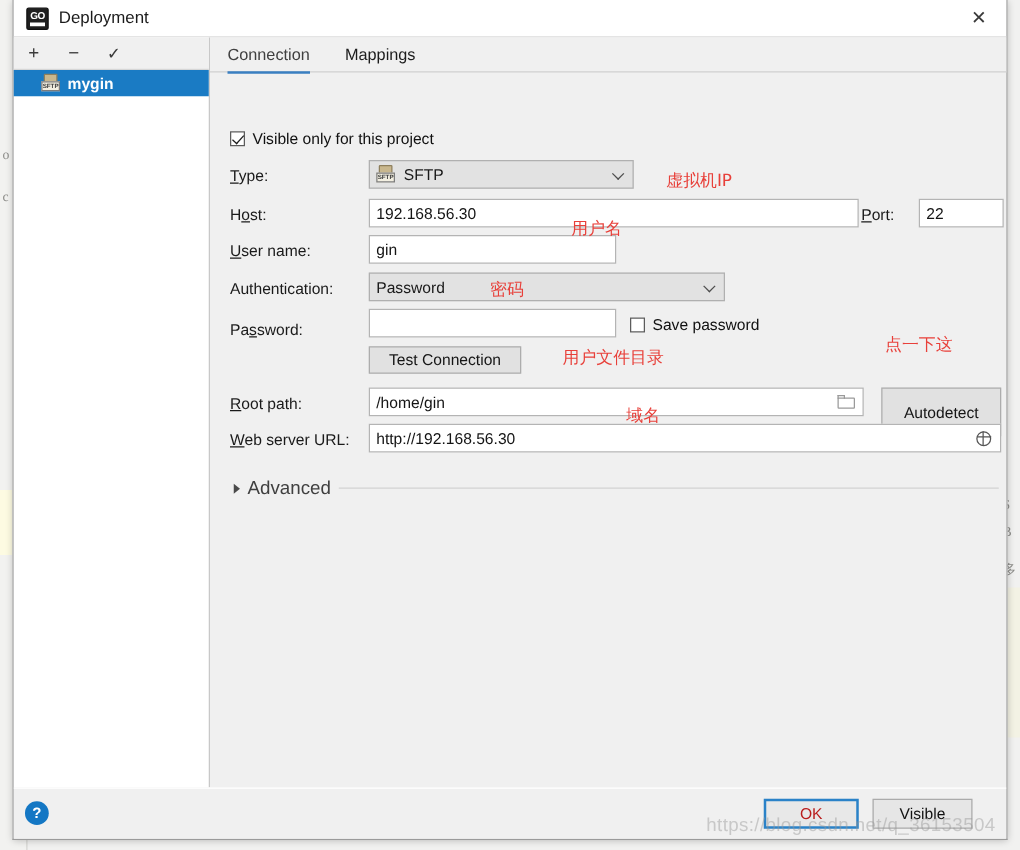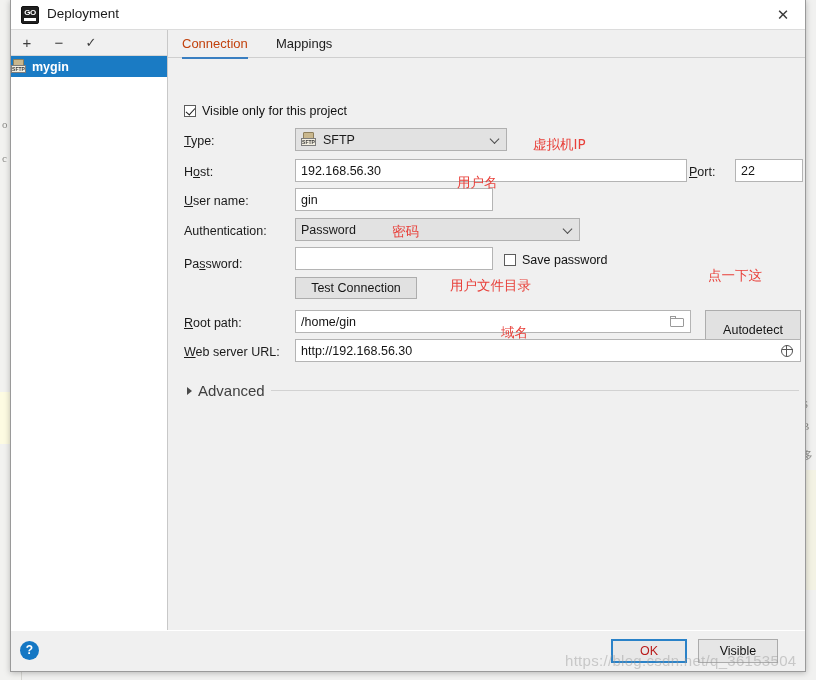--- a/index.html
+++ b/index.html
@@ -61,21 +61,21 @@
     height: 26px; background: #f0f0f0; border-bottom: 1px solid #d6d6d6;
     display: flex; align-items: center; padding-left: 6px; gap: 12px;
   }
   .tb-btn {
     width: 20px; height: 20px; line-height: 20px; text-align: center;
     font-size: 15px; color: #3c3c3c; cursor: default;
   }
   .tb-btn.check { font-size: 13px; }
   .list-item {
     height: 21px; display: flex; align-items: center; gap: 5px;
-    font-size: 12.5px;
+    padding-left: 22px; font-size: 12.5px;
   }
   .list-item.selected { background: #1a7bc4; color: #ffffff; font-weight: bold; }
   .sftp-ico {
     position: relative; width: 16px; height: 15px; flex: 0 0 16px;
   }
   .sftp-ico .srv {
     position: absolute; left: 2px; top: 0; width: 11px; height: 8px;
     background: #c9b78d; border: 1px solid #8e7f5c; border-radius: 1px;
   }
   .sftp-ico .tag {
@@ -91,21 +91,21 @@
     background: #f0f0f0;
   }
   .tabs {
     height: 28px; position: relative; border-bottom: 1px solid #cfcfcf;
     background: #f0f0f0;
   }
   .tab {
     position: absolute; top: 0; height: 28px; line-height: 27px;
     font-size: 13px; color: #1c1c1c; cursor: default;
   }
-  .tab.active { color: #c2410c; }
+  .tab.active { color: #404040; }
   .tab.active::after {
     content: ""; position: absolute; left: 0; right: 0; bottom: -1px;
     height: 2px; background: #3a7fc1;
   }
 
   .form { position: relative; }
 
   .chk-row { position: absolute; display: flex; align-items: center; gap: 6px; font-size: 12.5px; color: #111; }
   .cbox {
     width: 12px; height: 12px; border: 1px solid #5c5c5c; background: #fff;

